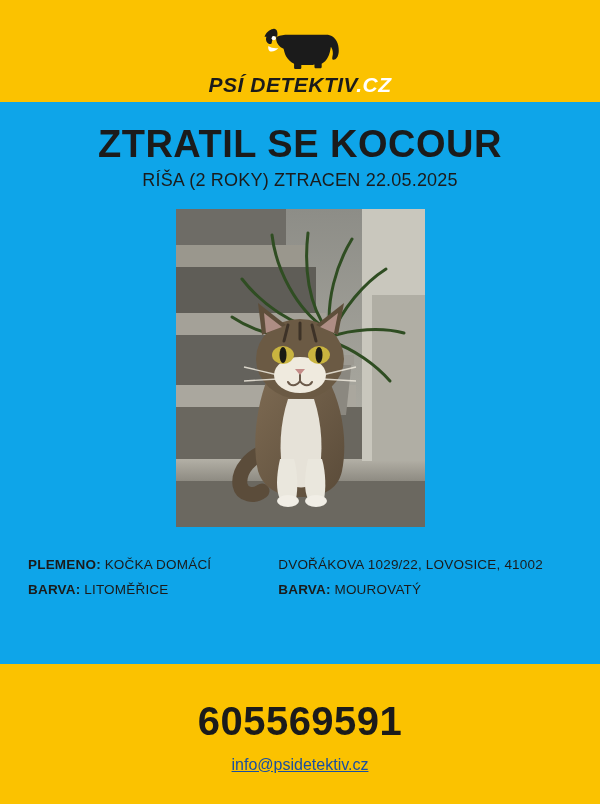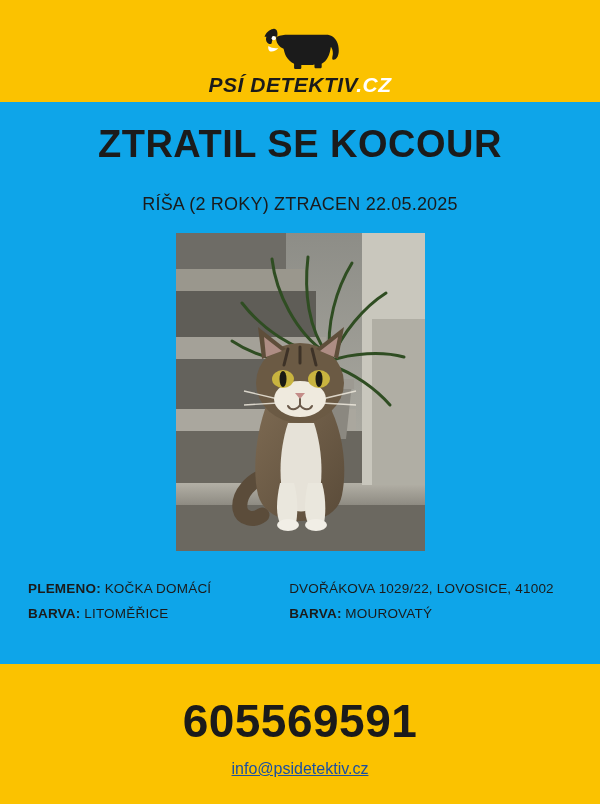--- a/index.html
+++ b/index.html
@@ -66,21 +66,21 @@
     letter-spacing: 0.5px;
     color: #1b1b1b;
     text-align: center;
     margin: 0;
     line-height: 1.1;
   }
   .subtitle {
     font-size: 18px;
     color: #1b1b1b;
     text-align: center;
-    margin-top: 28px;
+    margin-top: 4px;
     letter-spacing: 0.2px;
   }
 
   
   .photo-wrap {
     margin-top: 18px;
     width: 249px;
     height: 318px;
     overflow: hidden;
     position: relative;
@@ -91,21 +91,21 @@
     height: 318px;
     display: block;
   }
 
   
   .details {
     width: 100%;
     box-sizing: border-box;
     padding: 26px 28px 0 28px;
     display: flex;
-    justify-content: space-between;
+    justify-content: flex-start;
     font-size: 13.5px;
     color: #1b1b1b;
   }
   .details-col { line-height: 1.85; }
   .details-col.left { width: 46%; }
   .details-col.right { width: 52%; }
   .lbl { font-weight: bold; letter-spacing: 0.2px; }
   .val { letter-spacing: 0.2px; }
   .row-block { display: block; }
 
@@ -121,21 +121,21 @@
     box-sizing: border-box;
     padding-bottom: 6px;
   }
   .footer-contact {
     font-size: 13.5px;
     color: #1b1b1b;
     letter-spacing: 0.2px;
     text-align: center;
   }
   .footer-phone {
-    font-size: 46px;
+    font-size: 40px;
     font-weight: bold;
     color: #1b1b1b;
     margin-top: 10px;
     letter-spacing: 0.5px;
   }
   .footer-email {
     font-size: 16px;
     color: #1b4fa0;
     text-decoration: underline;
     margin-top: 12px;

